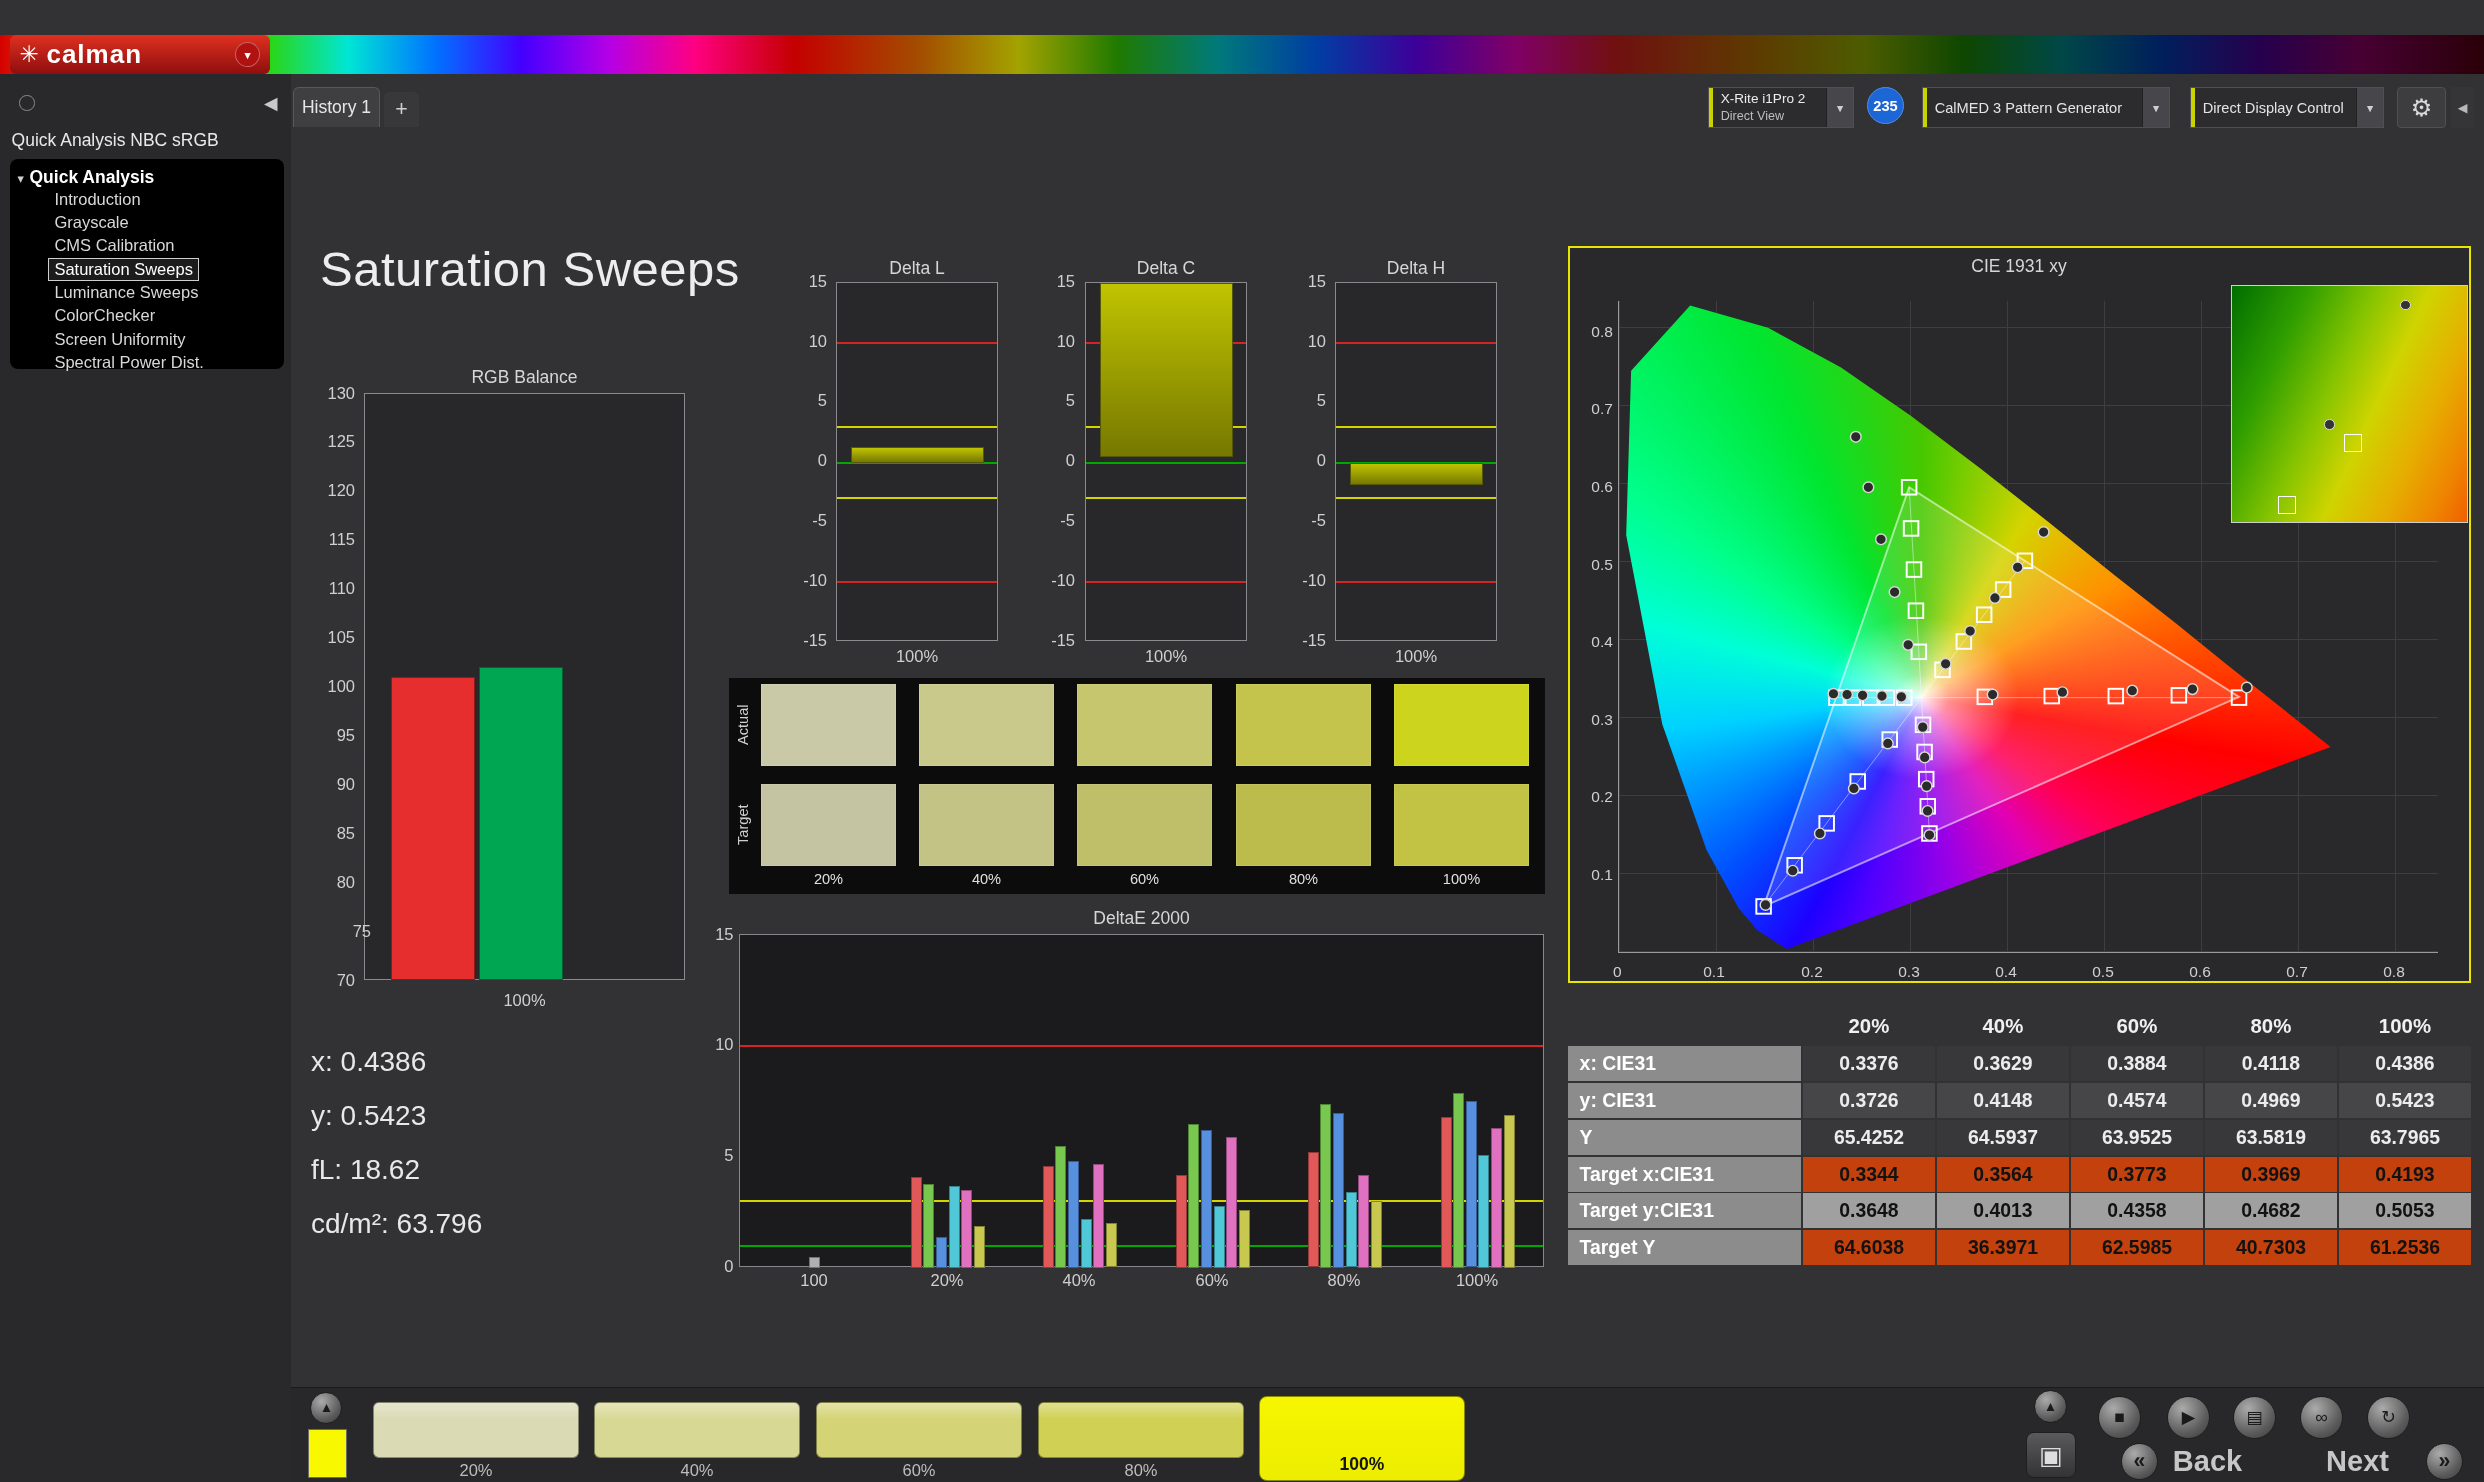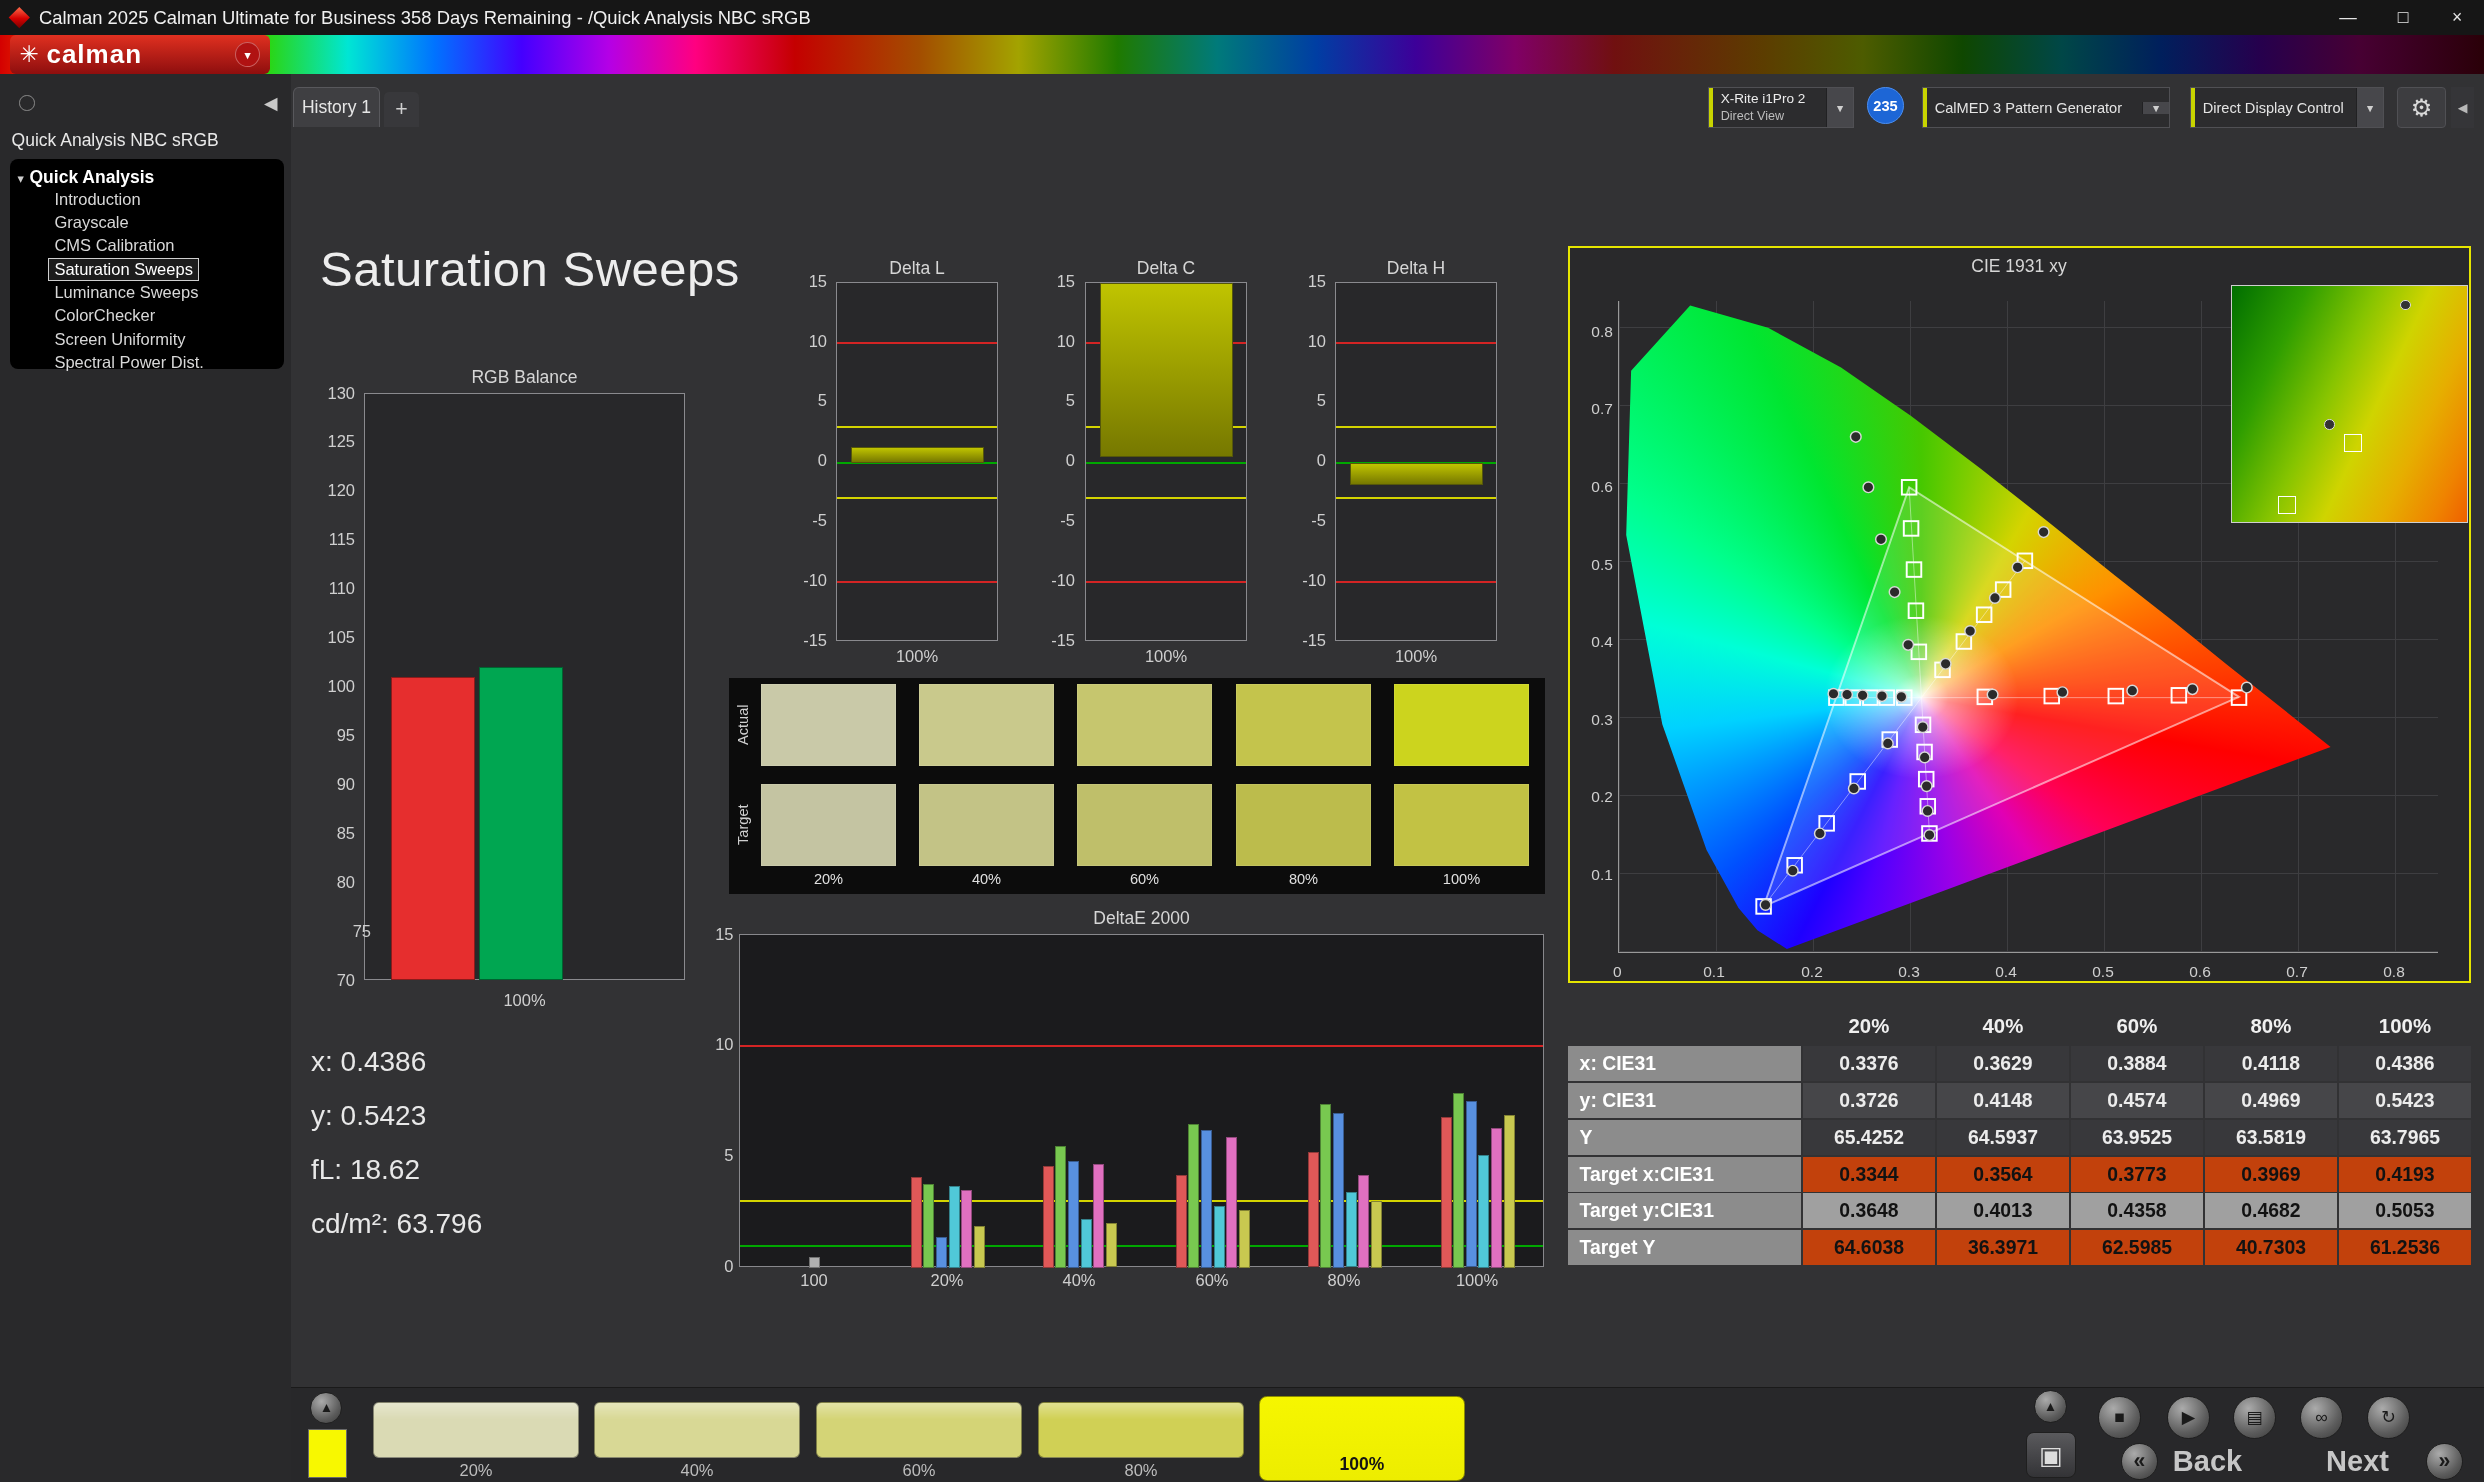--- a/index.html
+++ b/index.html
@@ -47,21 +47,21 @@
   .dd-accent { width:3.9px; height:100%; background:#c8d400; }
   .dd-body { flex:1; padding:1.9px 5.8px 0 7.8px; overflow:hidden; }
   .dd-l1 { display:block; font-size:13.6px; color:#ececec; line-height:18.4px; white-space:nowrap; }
   .dd-l2 { display:block; font-size:12.6px; color:#bdbdbd; line-height:16.5px; white-space:nowrap; }
   .dd-single { display:flex; align-items:center; height:100%; font-size:14.6px; color:#e4e4e4; white-space:nowrap; }
   .dd-arrow { width:27px; background:#47474b; border-left:1px solid #212123; color:#cfcfcf; font-size:10.7px;
     display:flex; align-items:center; justify-content:center; }
   #dd-meter { left:1708px; width:146px; }
   #badge { position:absolute; left:1867px; top:87px; width:37px; height:37px; border-radius:50%; background:#1d66d6;
     border:1.9px solid #4b8ef0; color:#fff; font-size:14.6px; font-weight:bold; display:flex; align-items:center; justify-content:center; }
-  #dd-gen { left:1922px; width:248px;align-items:center; }
+  #dd-gen { left:1922px; width:248px; }
   #dd-disp { left:2190px; width:194px; }
   #gear-btn { position:absolute; left:2397px; top:87px; width:49px; height:41px; background:#3d3d40; border:1px solid #505054;
     border-radius:3.9px; color:#d8d8d8; font-size:24px; display:flex; align-items:center; justify-content:center; }
   #panel-collapse { position:absolute; left:2451px; top:87px; width:23px; height:41px; background:#353538; color:#b8b8b8;
     font-size:12.6px; display:flex; align-items:center; justify-content:center; }
 
   
   #page-title { position:absolute; left:320px; top:241px; font-size:49px; color:#ededed; letter-spacing:0.5px; }
 
   
@@ -132,27 +132,20 @@
   #bottom-bar { left:291px; top:1387px; width:2193px; height:96px; background:#28282a; border-top:1.9px solid #1a1a1a; }
   .metal { background:radial-gradient(circle at 35% 28%, #ababab, #5c5c5c 62%, #383838); border:1px solid #1f1f1f;
     border-radius:50%; color:#1a1a1a; display:flex; align-items:center; justify-content:center; position:absolute; }
   .tile-label { position:absolute; width:100%; text-align:center; font-size:16.5px; color:#bdbdbd; }
 </style>
 </head>
 <body>
 
 <div id="root">
 
-  <div id="titlebar">
-    <div id="title-icon"></div>
-    <span id="title-text">Calman 2025 Calman Ultimate for Business 358 Days Remaining - /Quick Analysis NBC sRGB</span>
-    <span class="winbtn" style="right:109px;">—</span>
-    <span class="winbtn" style="right:54px;">□</span>
-    <span class="winbtn" style="right:0;">×</span>
-  </div>
 
   <div id="rainbow"></div>
   <div id="logo">
     <span id="logo-mark">✳</span>
     <span id="logo-text">calman</span>
     <span id="logo-dd">▼</span>
   </div>
 
   <div id="sidebar">
     <div id="sb-circle"></div>

